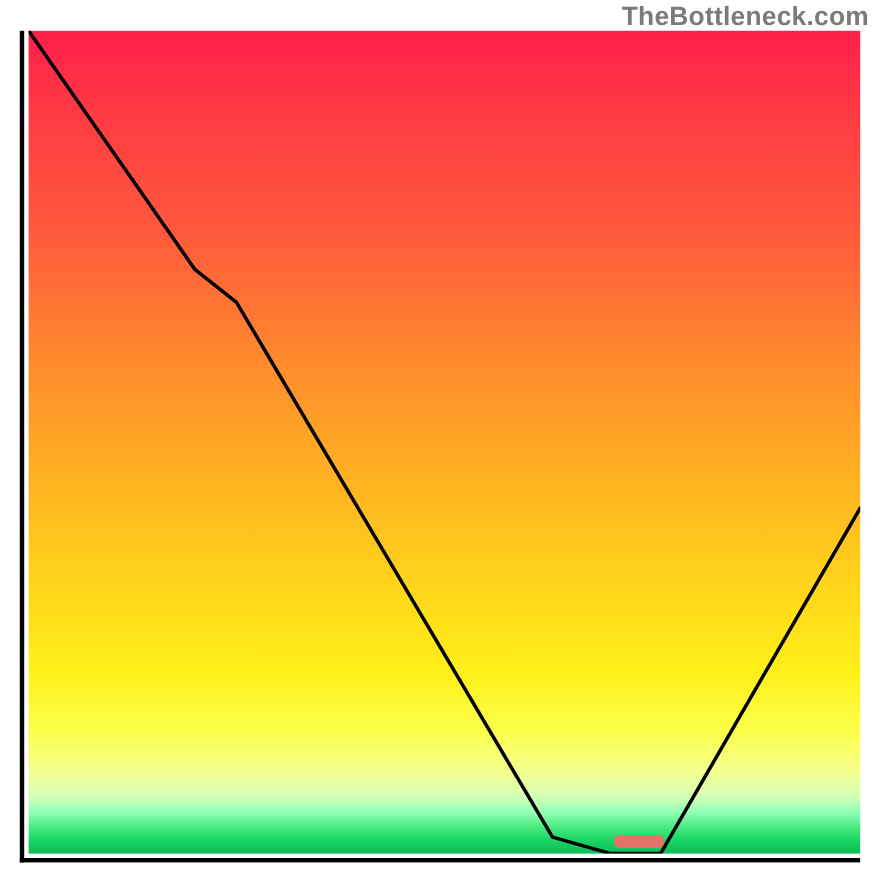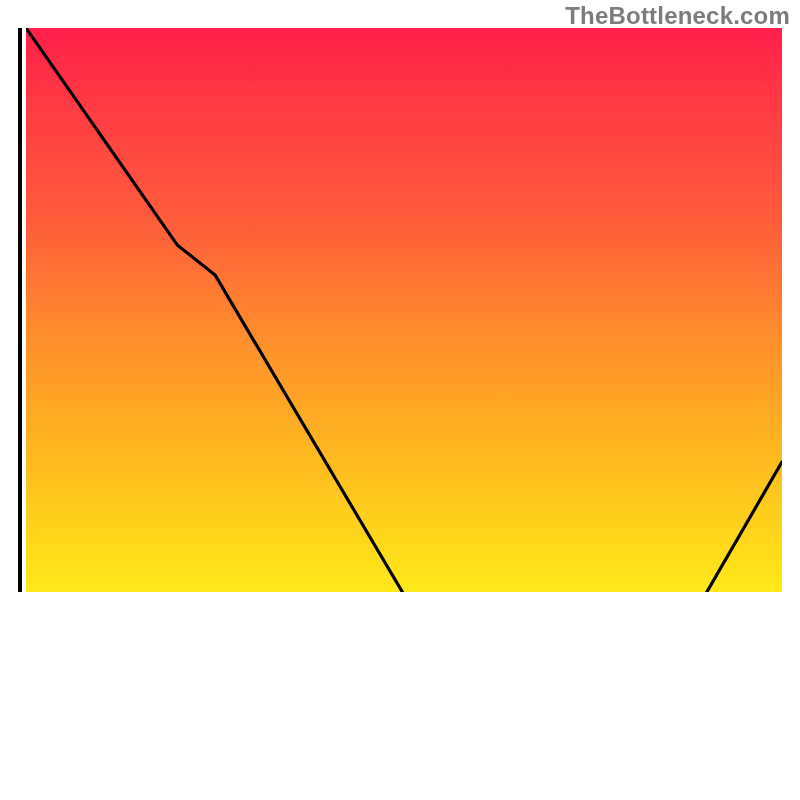--- a/index.html
+++ b/index.html
@@ -6,21 +6,21 @@
     margin: 0;
     padding: 0;
     width: 800px;
     height: 800px;
     background: #ffffff;
     font-family: Arial, Helvetica, sans-serif;
   }
   .stage {
     position: relative;
     width: 800px;
-    height: 592px;
+    height: 800px;
     overflow: hidden;
   }
   .watermark {
     position: absolute;
     top: 2px;
     right: 10px;
     font-size: 24px;
     font-weight: 600;
     color: #7b7b7b;
     letter-spacing: 0.2px;

